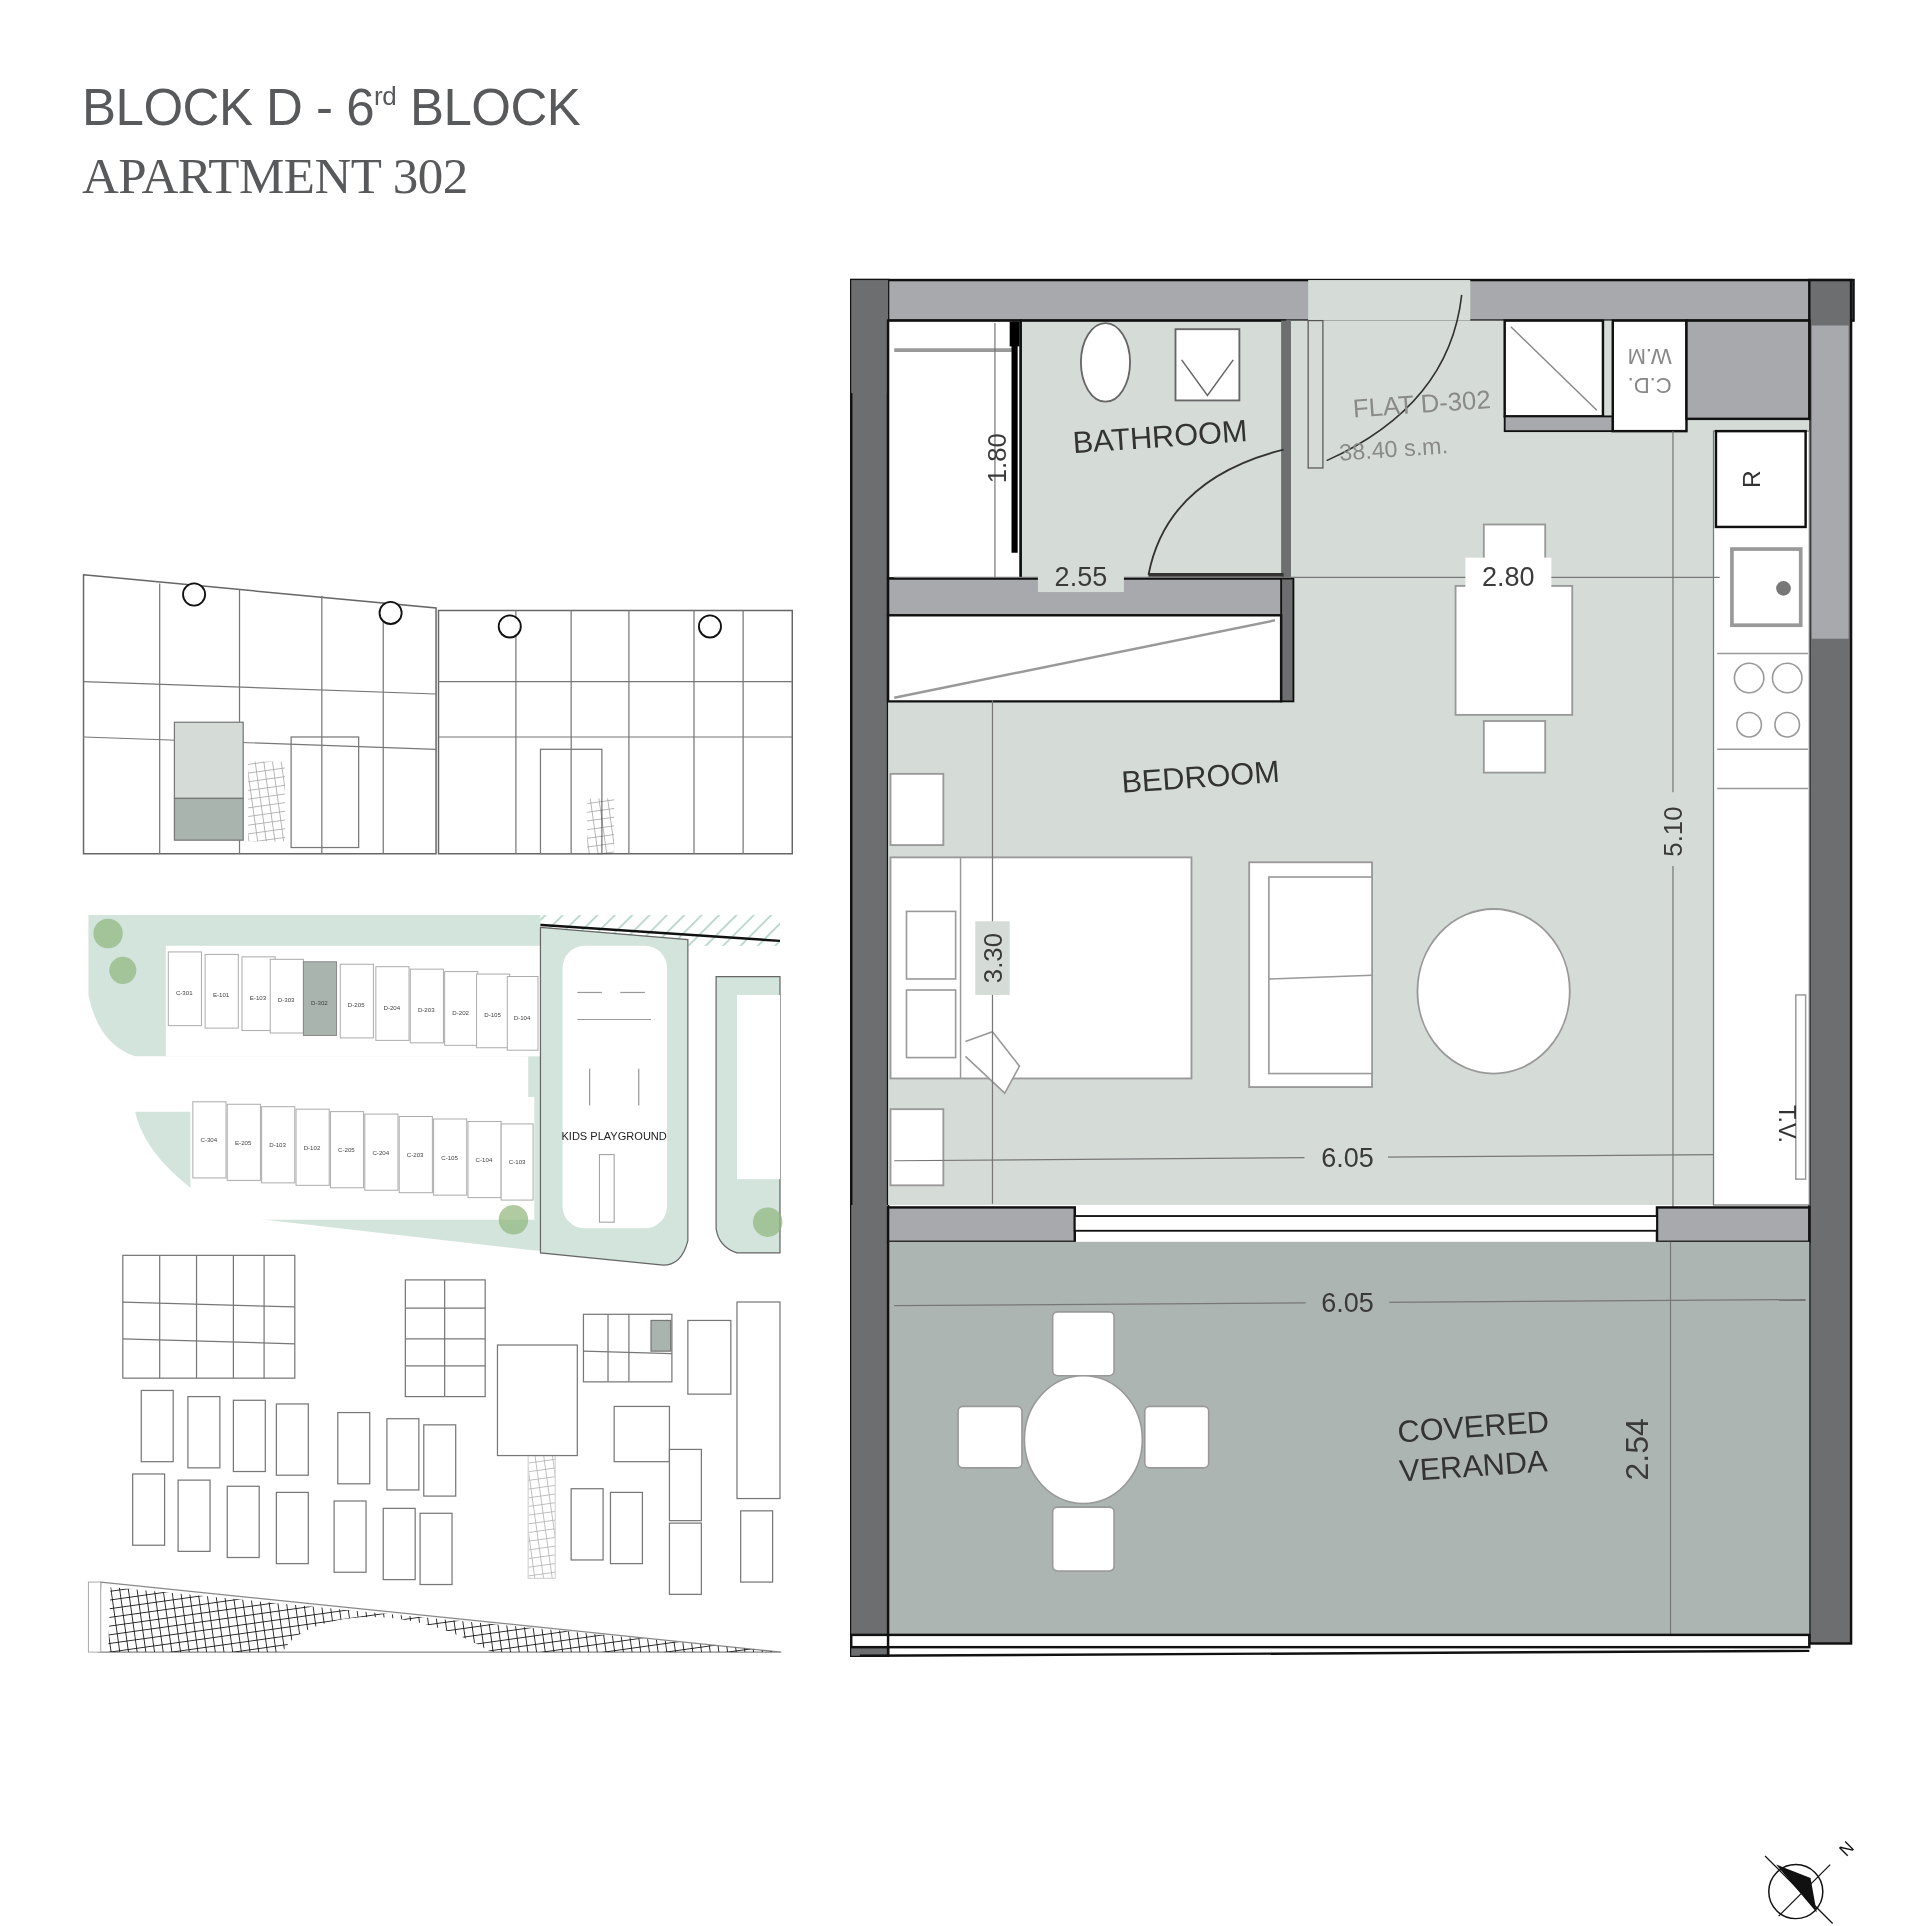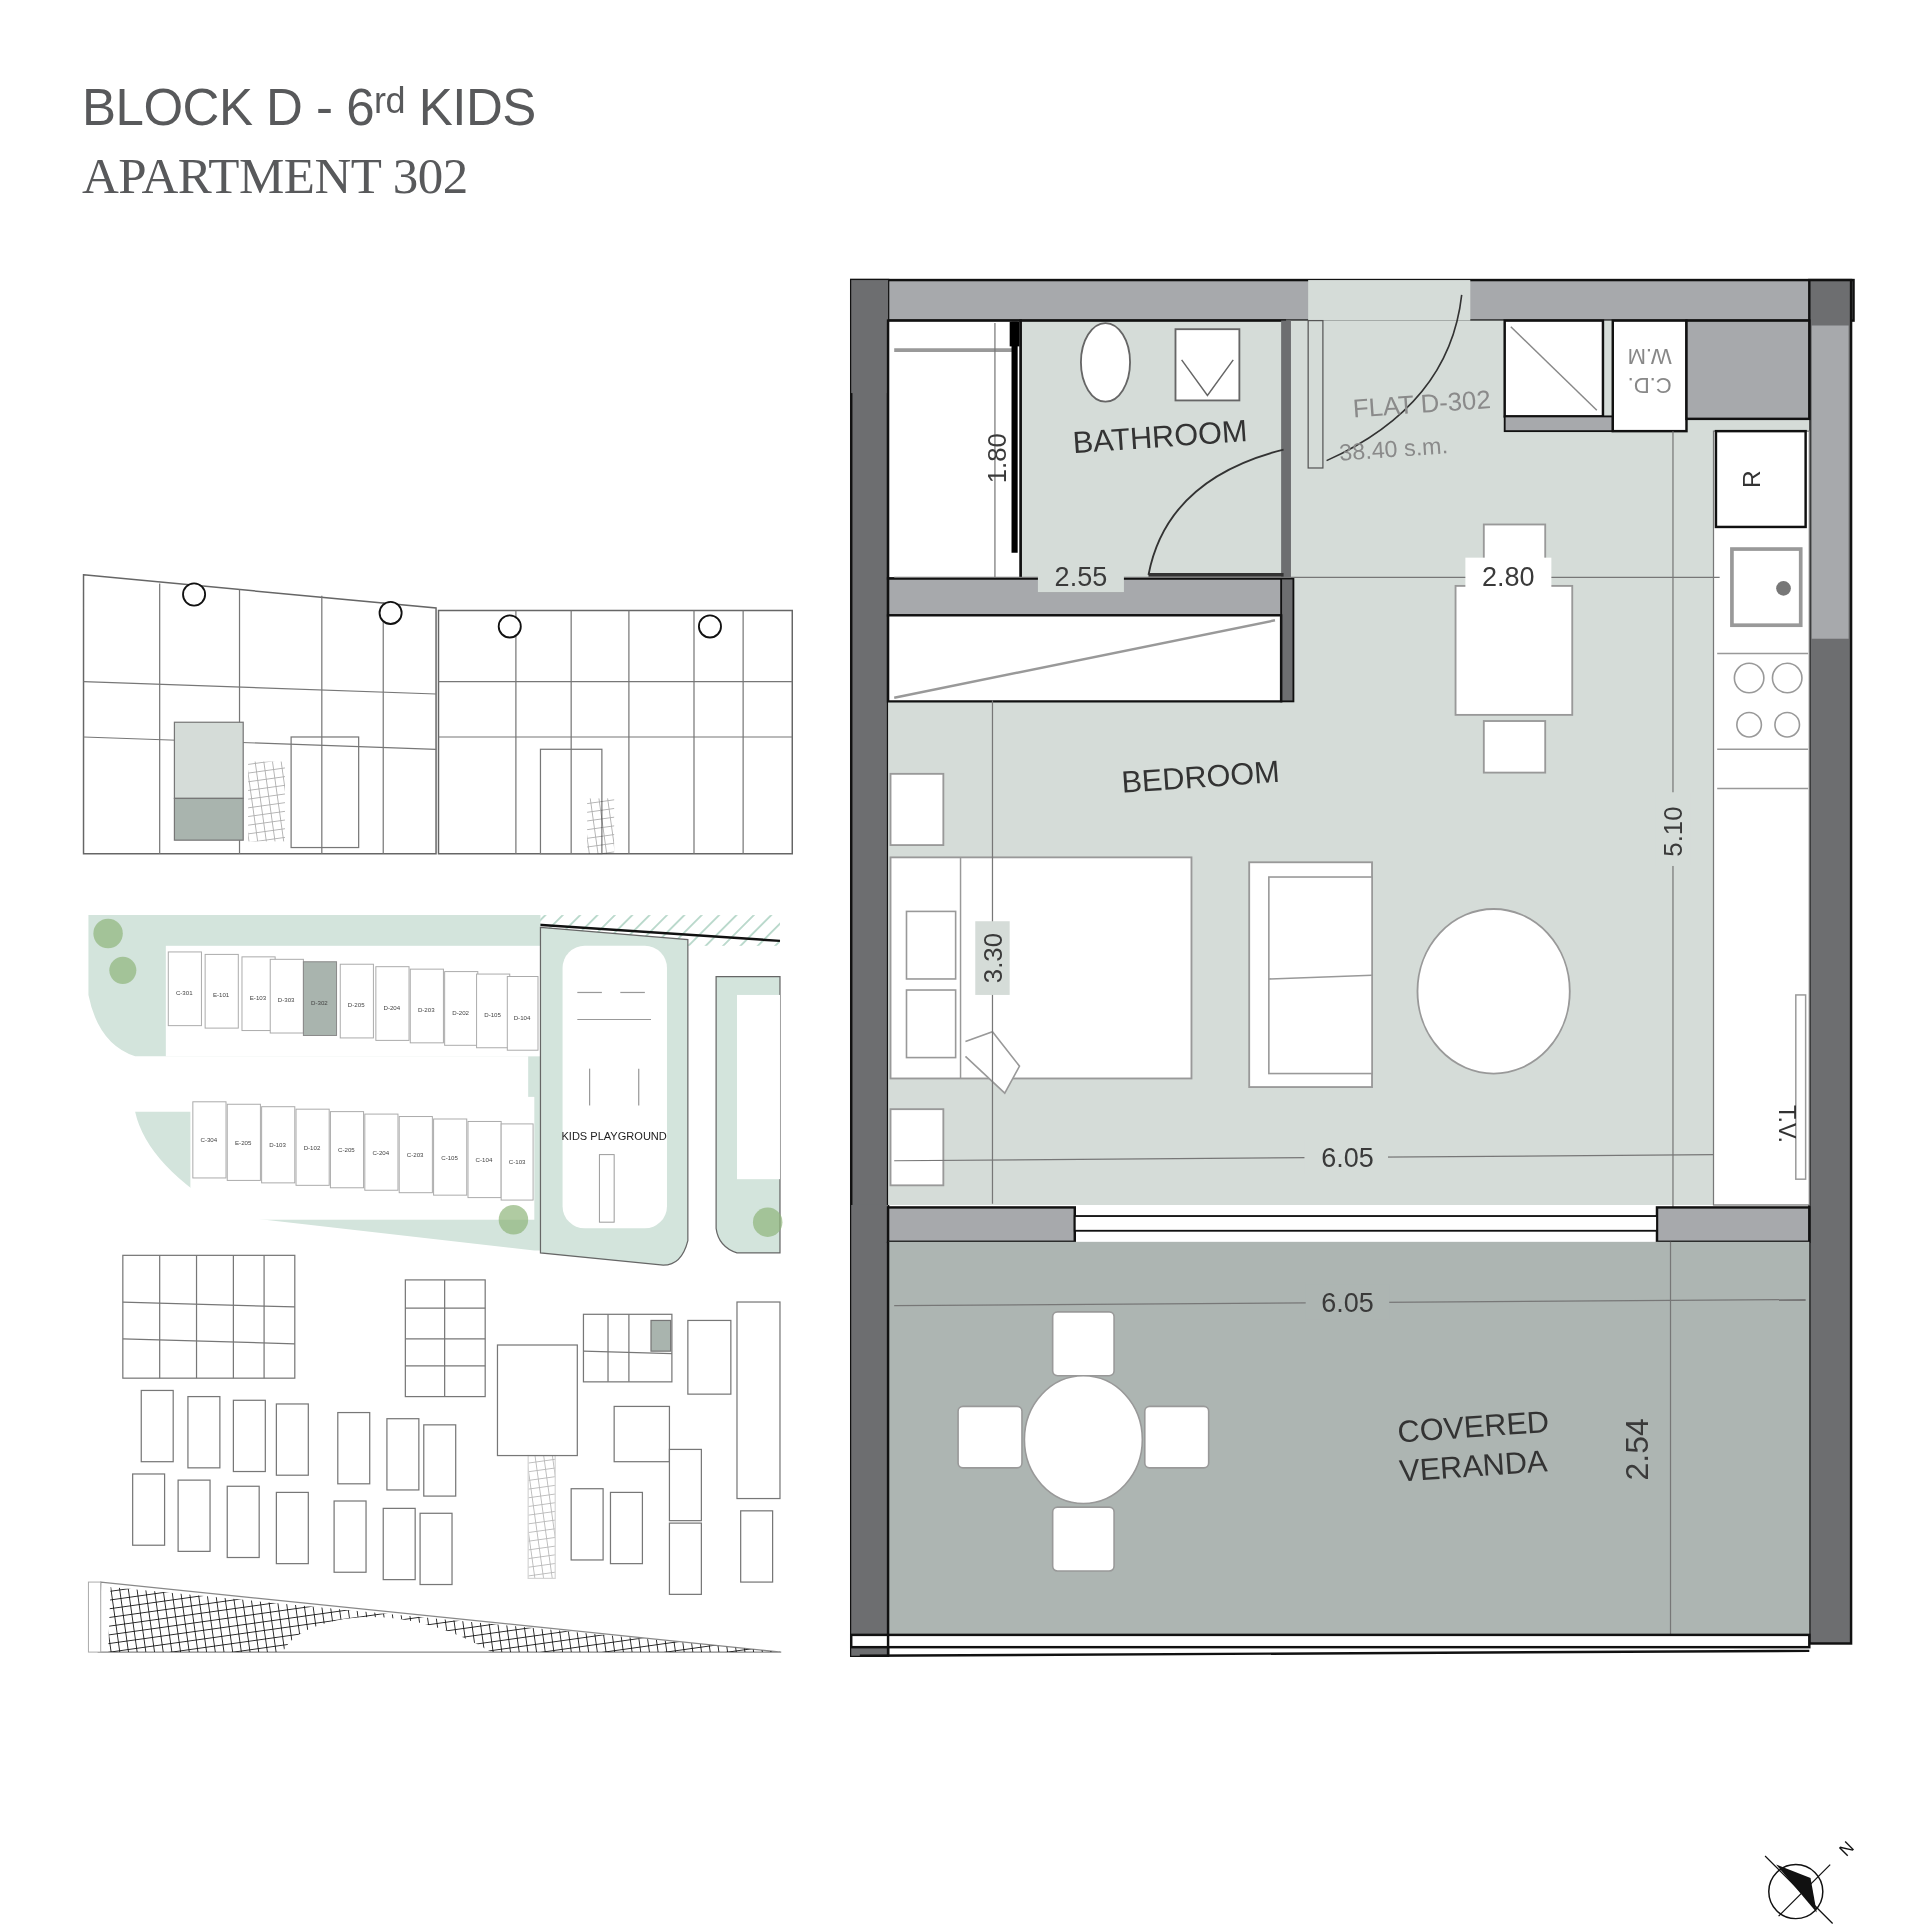--- a/index.html
+++ b/index.html
@@ -1,29 +1,29 @@
 <!DOCTYPE html>
 <html style="font-size:8.8px"><head>
 <meta charset="utf-8">
 <style>
   html, body { margin:0; padding:0; background:#ffffff; }
   body { width:1926px; height:1926px; position:relative; overflow:hidden; font-family:"Liberation Sans", sans-serif; }
   .title { position:absolute; left:82px; color:#58595b; font-size:51px; font-family:"Liberation Sans", sans-serif; letter-spacing:-0.5px; line-height:1; }
-  .title sup { font-size:36px; vertical-align:top; position:relative; top:1.1px; }
+  .title sup { font-size:26px; vertical-align:top; position:relative; top:1.1px; }
   #t1 { top:82px; }
   #t2 { top:151px;font-family:Liberation Serif, serif; }
   svg.plan { position:absolute; left:0; top:0; width:1926px; height:1926px; }
   .lbl { font-family:"Liberation Sans", sans-serif; fill:#333333; }
   .dim { font-family:"Liberation Sans", sans-serif; fill:#3a3a3a; }
   .small { font-family:"Liberation Sans", sans-serif; fill:#444; }
 </style>
 </head>
 <body>
 
-<div class="title" id="t1"><span>BLOCK D - 6</span><sup>rd</sup><span> KIDS</span></div>
+<div class="title" id="t1"><span>BLOCK D - 6</span><sup>rd</sup><span> BLOCK</span></div>
 <div class="title" id="t2">APARTMENT 302</div>
 
 <svg class="plan" viewBox="0 0 1568 1568" xmlns="http://www.w3.org/2000/svg">
   <defs>
     <pattern id="diag" width="10" height="10" patternUnits="userSpaceOnUse" patternTransform="rotate(45)">
       <line x1="0" y1="0" x2="0" y2="10" stroke="#b9d8cb" stroke-width="3"></line>
     </pattern>
     <pattern id="cross" width="7" height="7" patternUnits="userSpaceOnUse" patternTransform="rotate(-8)">
       <line x1="0" y1="0" x2="0" y2="7" stroke="#111" stroke-width="1.4"></line>
       <line x1="0" y1="0" x2="7" y2="0" stroke="#111" stroke-width="1.4"></line>

